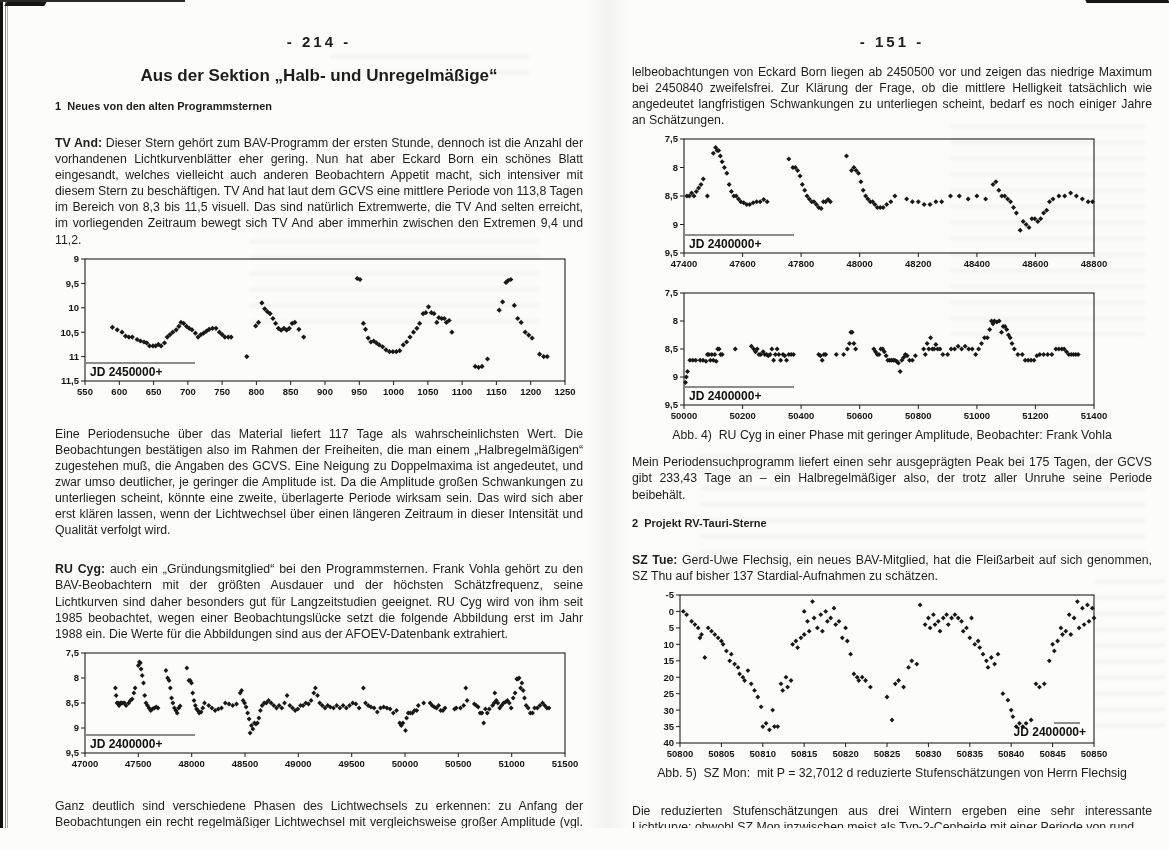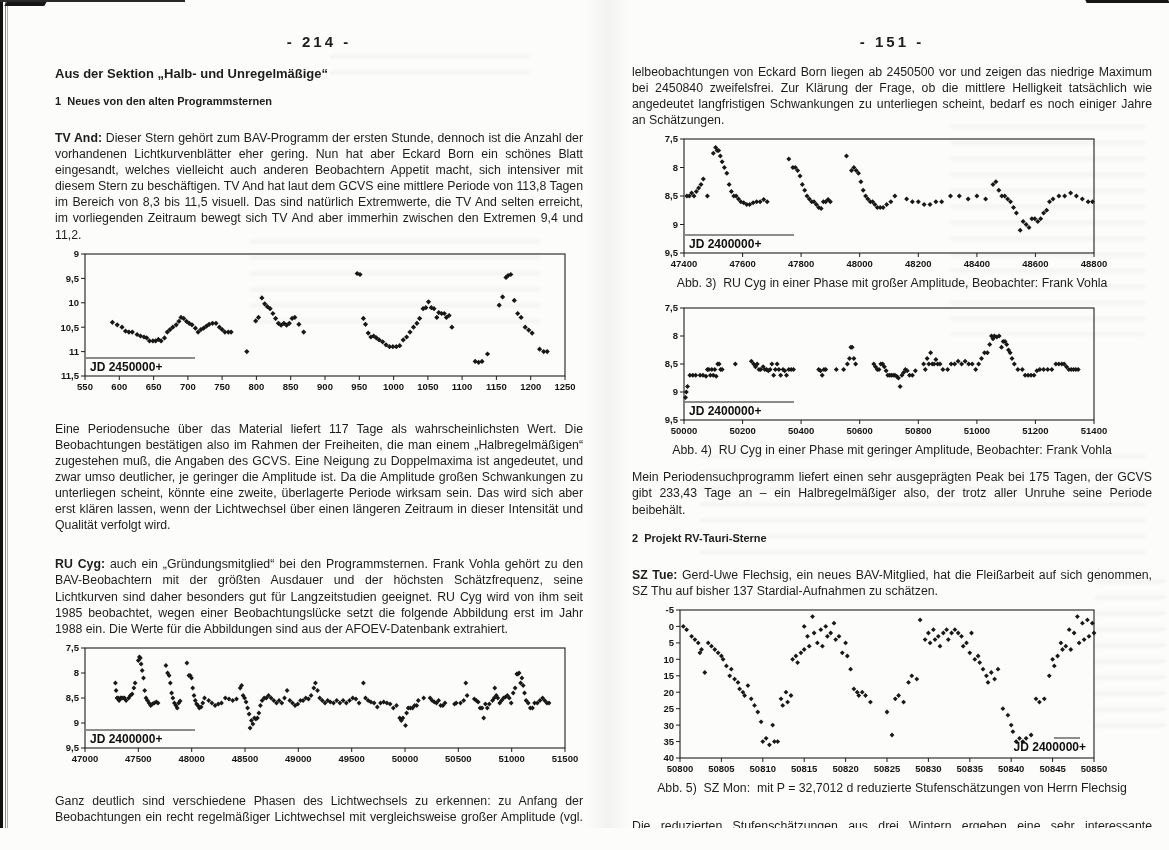--- a/index.html
+++ b/index.html
@@ -2,21 +2,21 @@
 <html><head>
 <meta charset="utf-8">
 <style>
   html,body{margin:0;padding:0;background:#fcfcfa;}
   .scan{position:relative;width:1169px;height:828px;background:#fcfcfa;overflow:hidden;
         font-family:"Liberation Sans",sans-serif;color:#1d1d1d;}
   .page{position:absolute;top:0;}
   .page-left{left:55px;width:528px;}
   .page-right{left:632px;width:520px;}
   .pageno{text-align:center;margin-top:33px;font-size:15px;font-weight:bold;letter-spacing:3px;}
-  .title{text-align:left;font-size:13px;font-weight:bold;margin:16px 0 0 0;}
+  .title{text-align:center;font-size:17px;font-weight:bold;margin:16px 0 0 0;}
   .heading{font-size:11px;font-weight:bold;margin:14px 0 0 0;}
   p.body{font-size:12.3px;line-height:16.1px;text-align:justify;margin:23px 0 0 0;}
   .caption{text-align:center;font-size:12.3px;margin:1px 0 0 0;}
   svg.chart{display:block;margin-top:5px;}
   .plot-box{fill:none;stroke:#1e1e1e;stroke-width:1.1;}
   .tick{stroke:#1e1e1e;stroke-width:1;}
   .tlab{font-family:"Liberation Sans",sans-serif;font-size:9.5px;font-weight:bold;fill:#151515;}
   .jd{font-family:"Liberation Sans",sans-serif;font-size:12px;font-weight:bold;fill:#101010;}
   .pt{fill:#181818;}
   
@@ -588,21 +588,20 @@
         <path class="pt" d="M426.9 60.5 L429.4 63.0 L426.9 65.5 L424.4 63.0 Z"></path>
         <path class="pt" d="M432.7 60.5 L435.2 63.0 L432.7 65.5 L430.2 63.0 Z"></path>
         <path class="pt" d="M438.6 57.6 L441.1 60.1 L438.6 62.6 L436.1 60.1 Z"></path>
         <path class="pt" d="M444.4 60.5 L446.9 63.0 L444.4 65.5 L441.9 63.0 Z"></path>
         <path class="pt" d="M450.3 63.4 L452.8 65.9 L450.3 68.4 L447.8 65.9 Z"></path>
         <path class="pt" d="M456.1 66.2 L458.6 68.7 L456.1 71.2 L453.6 68.7 Z"></path>
         <path class="pt" d="M460.5 66.2 L463.0 68.7 L460.5 71.2 L458.0 68.7 Z"></path>
         <line class="tick" x1="53" y1="102" x2="162" y2="102"></line>
         <text class="jd" x="57" y="115">JD 2400000+</text>
       </svg>
-    <div class="caption">Abb. 3)&nbsp; RU Cyg in einer Phase mit großer Amplitude, Beobachter: Frank Vohla</div>
 
     <svg class="chart" style="margin-top:12px;" width="520" height="140">
         <rect class="plot-box" x="52" y="6" width="410" height="112"></rect>
         <line class="tick" x1="48" y1="6.0" x2="52" y2="6.0"></line>
         <text class="tlab" x="46" y="9.4" text-anchor="end">7,5</text>
         <line class="tick" x1="48" y1="34.0" x2="52" y2="34.0"></line>
         <text class="tlab" x="46" y="37.4" text-anchor="end">8</text>
         <line class="tick" x1="48" y1="62.0" x2="52" y2="62.0"></line>
         <text class="tlab" x="46" y="65.4" text-anchor="end">8,5</text>
         <line class="tick" x1="48" y1="90.0" x2="52" y2="90.0"></line>

